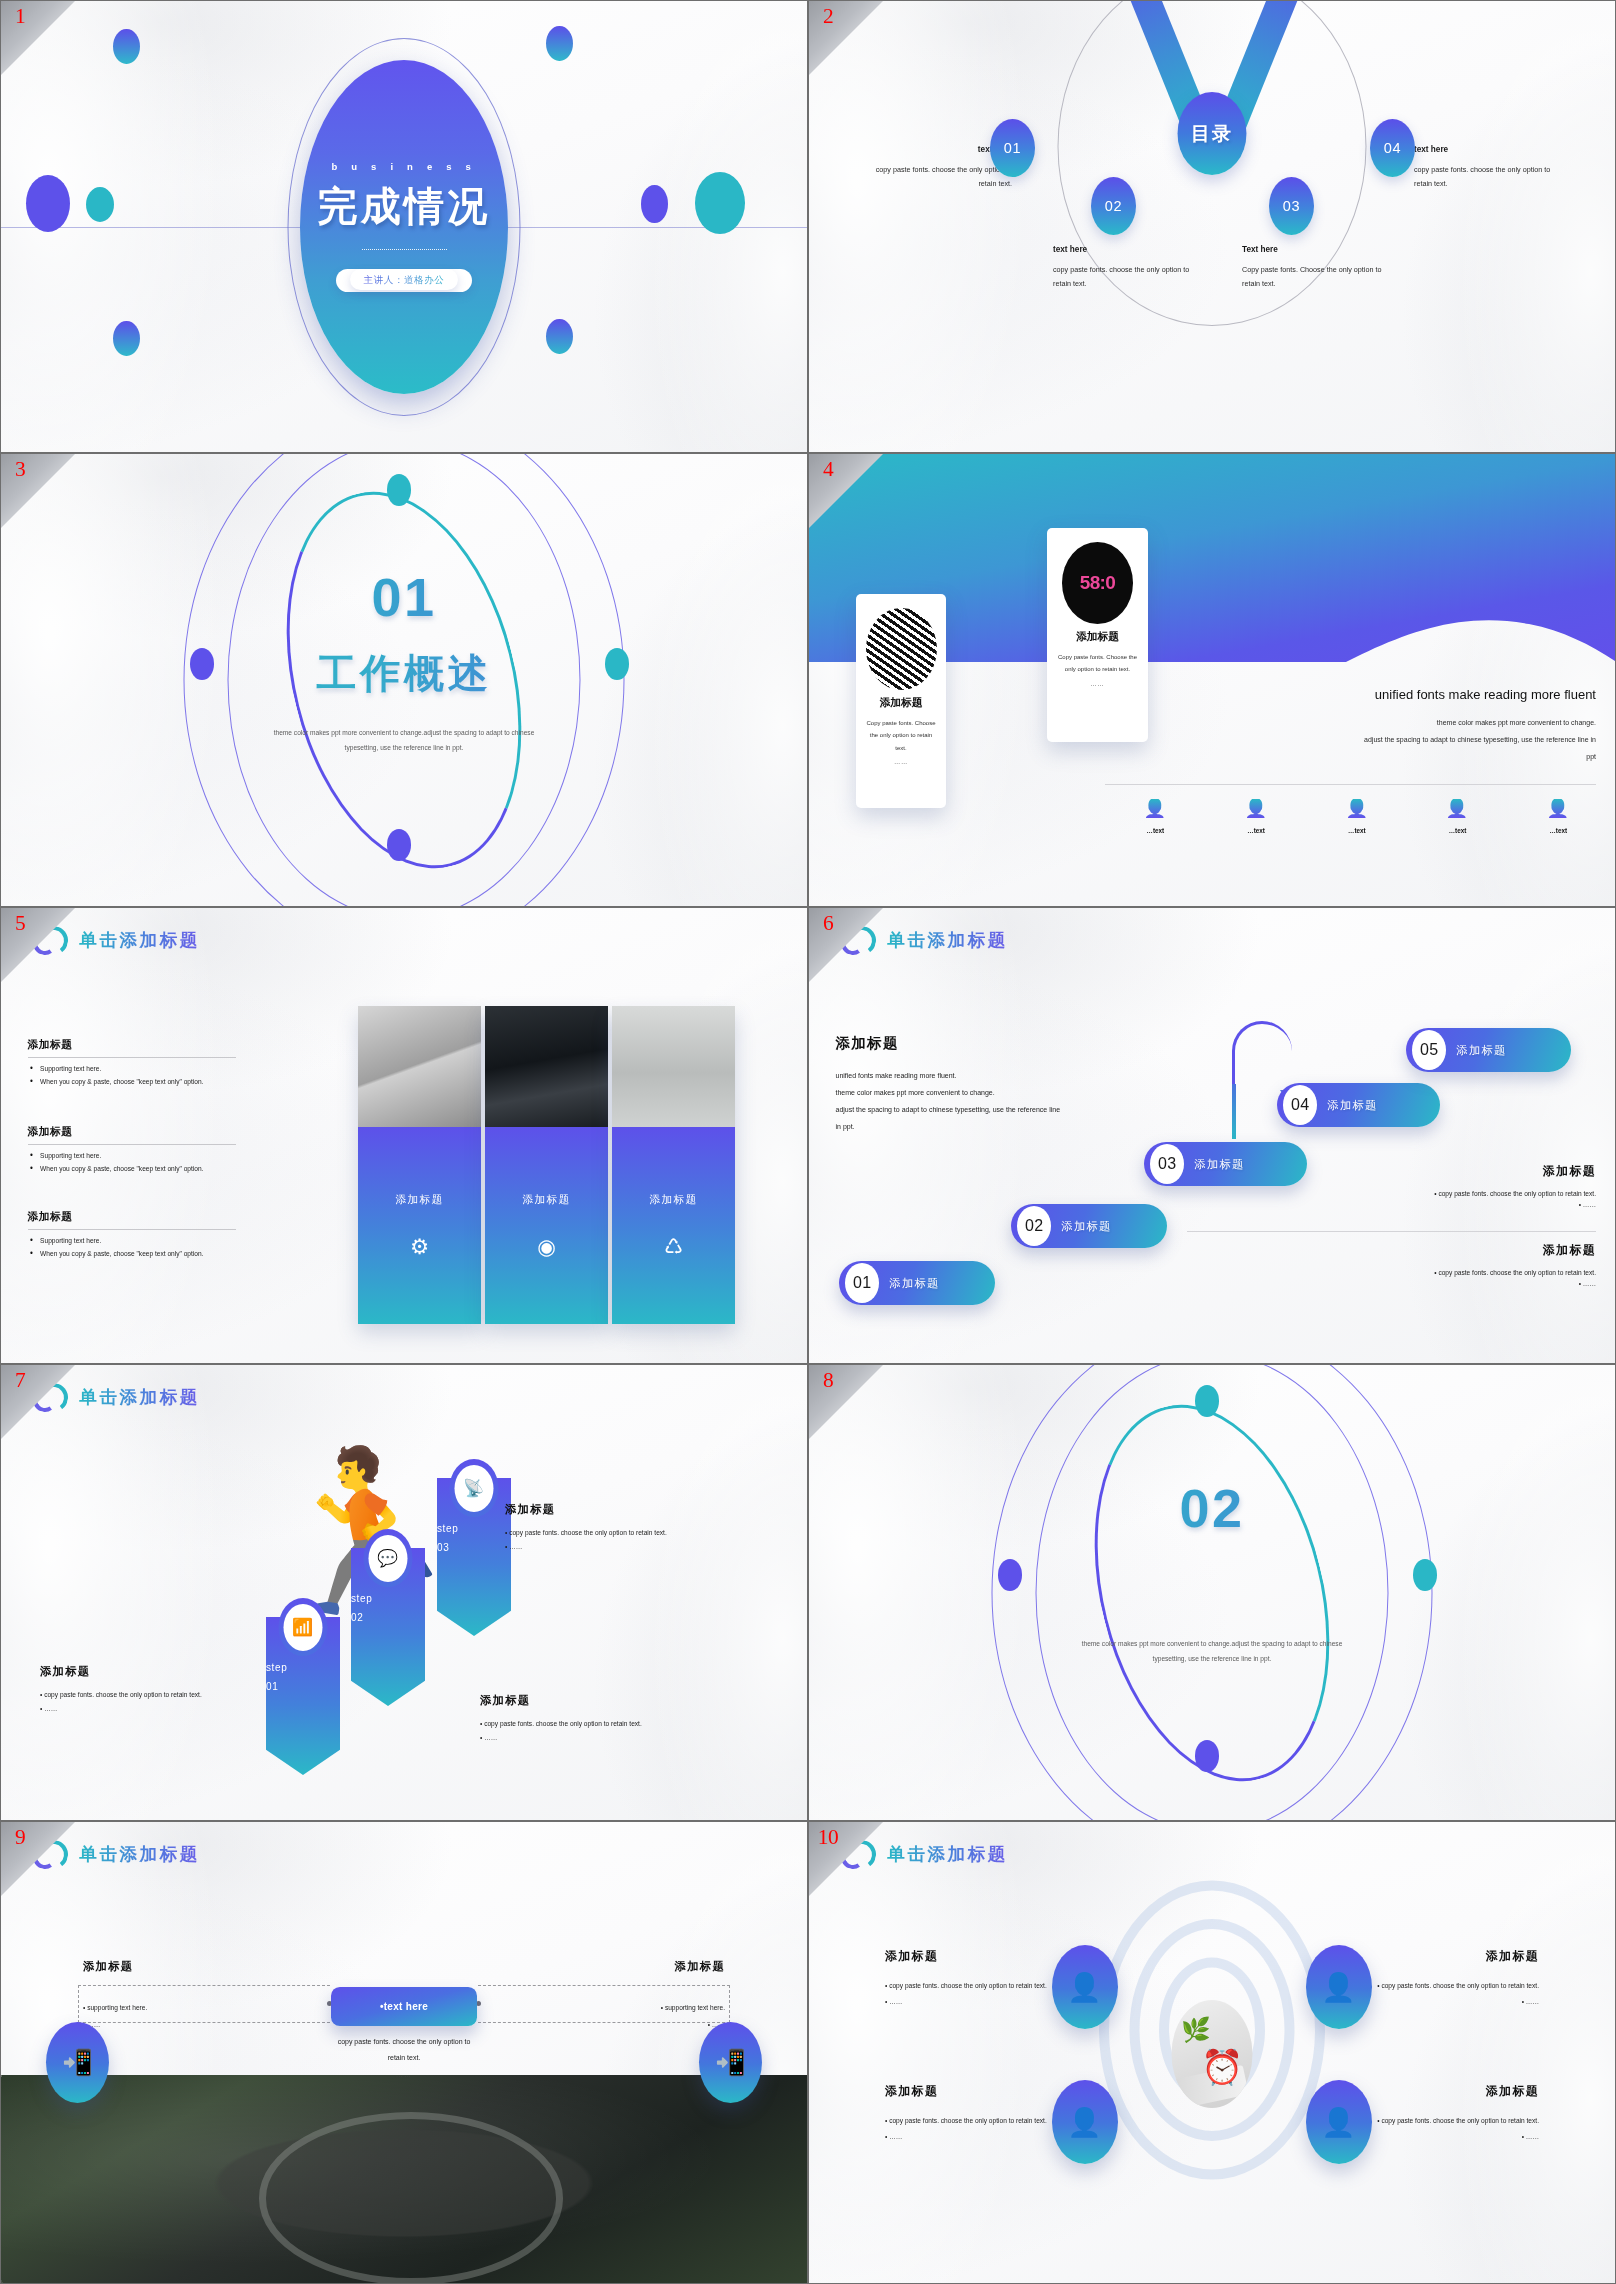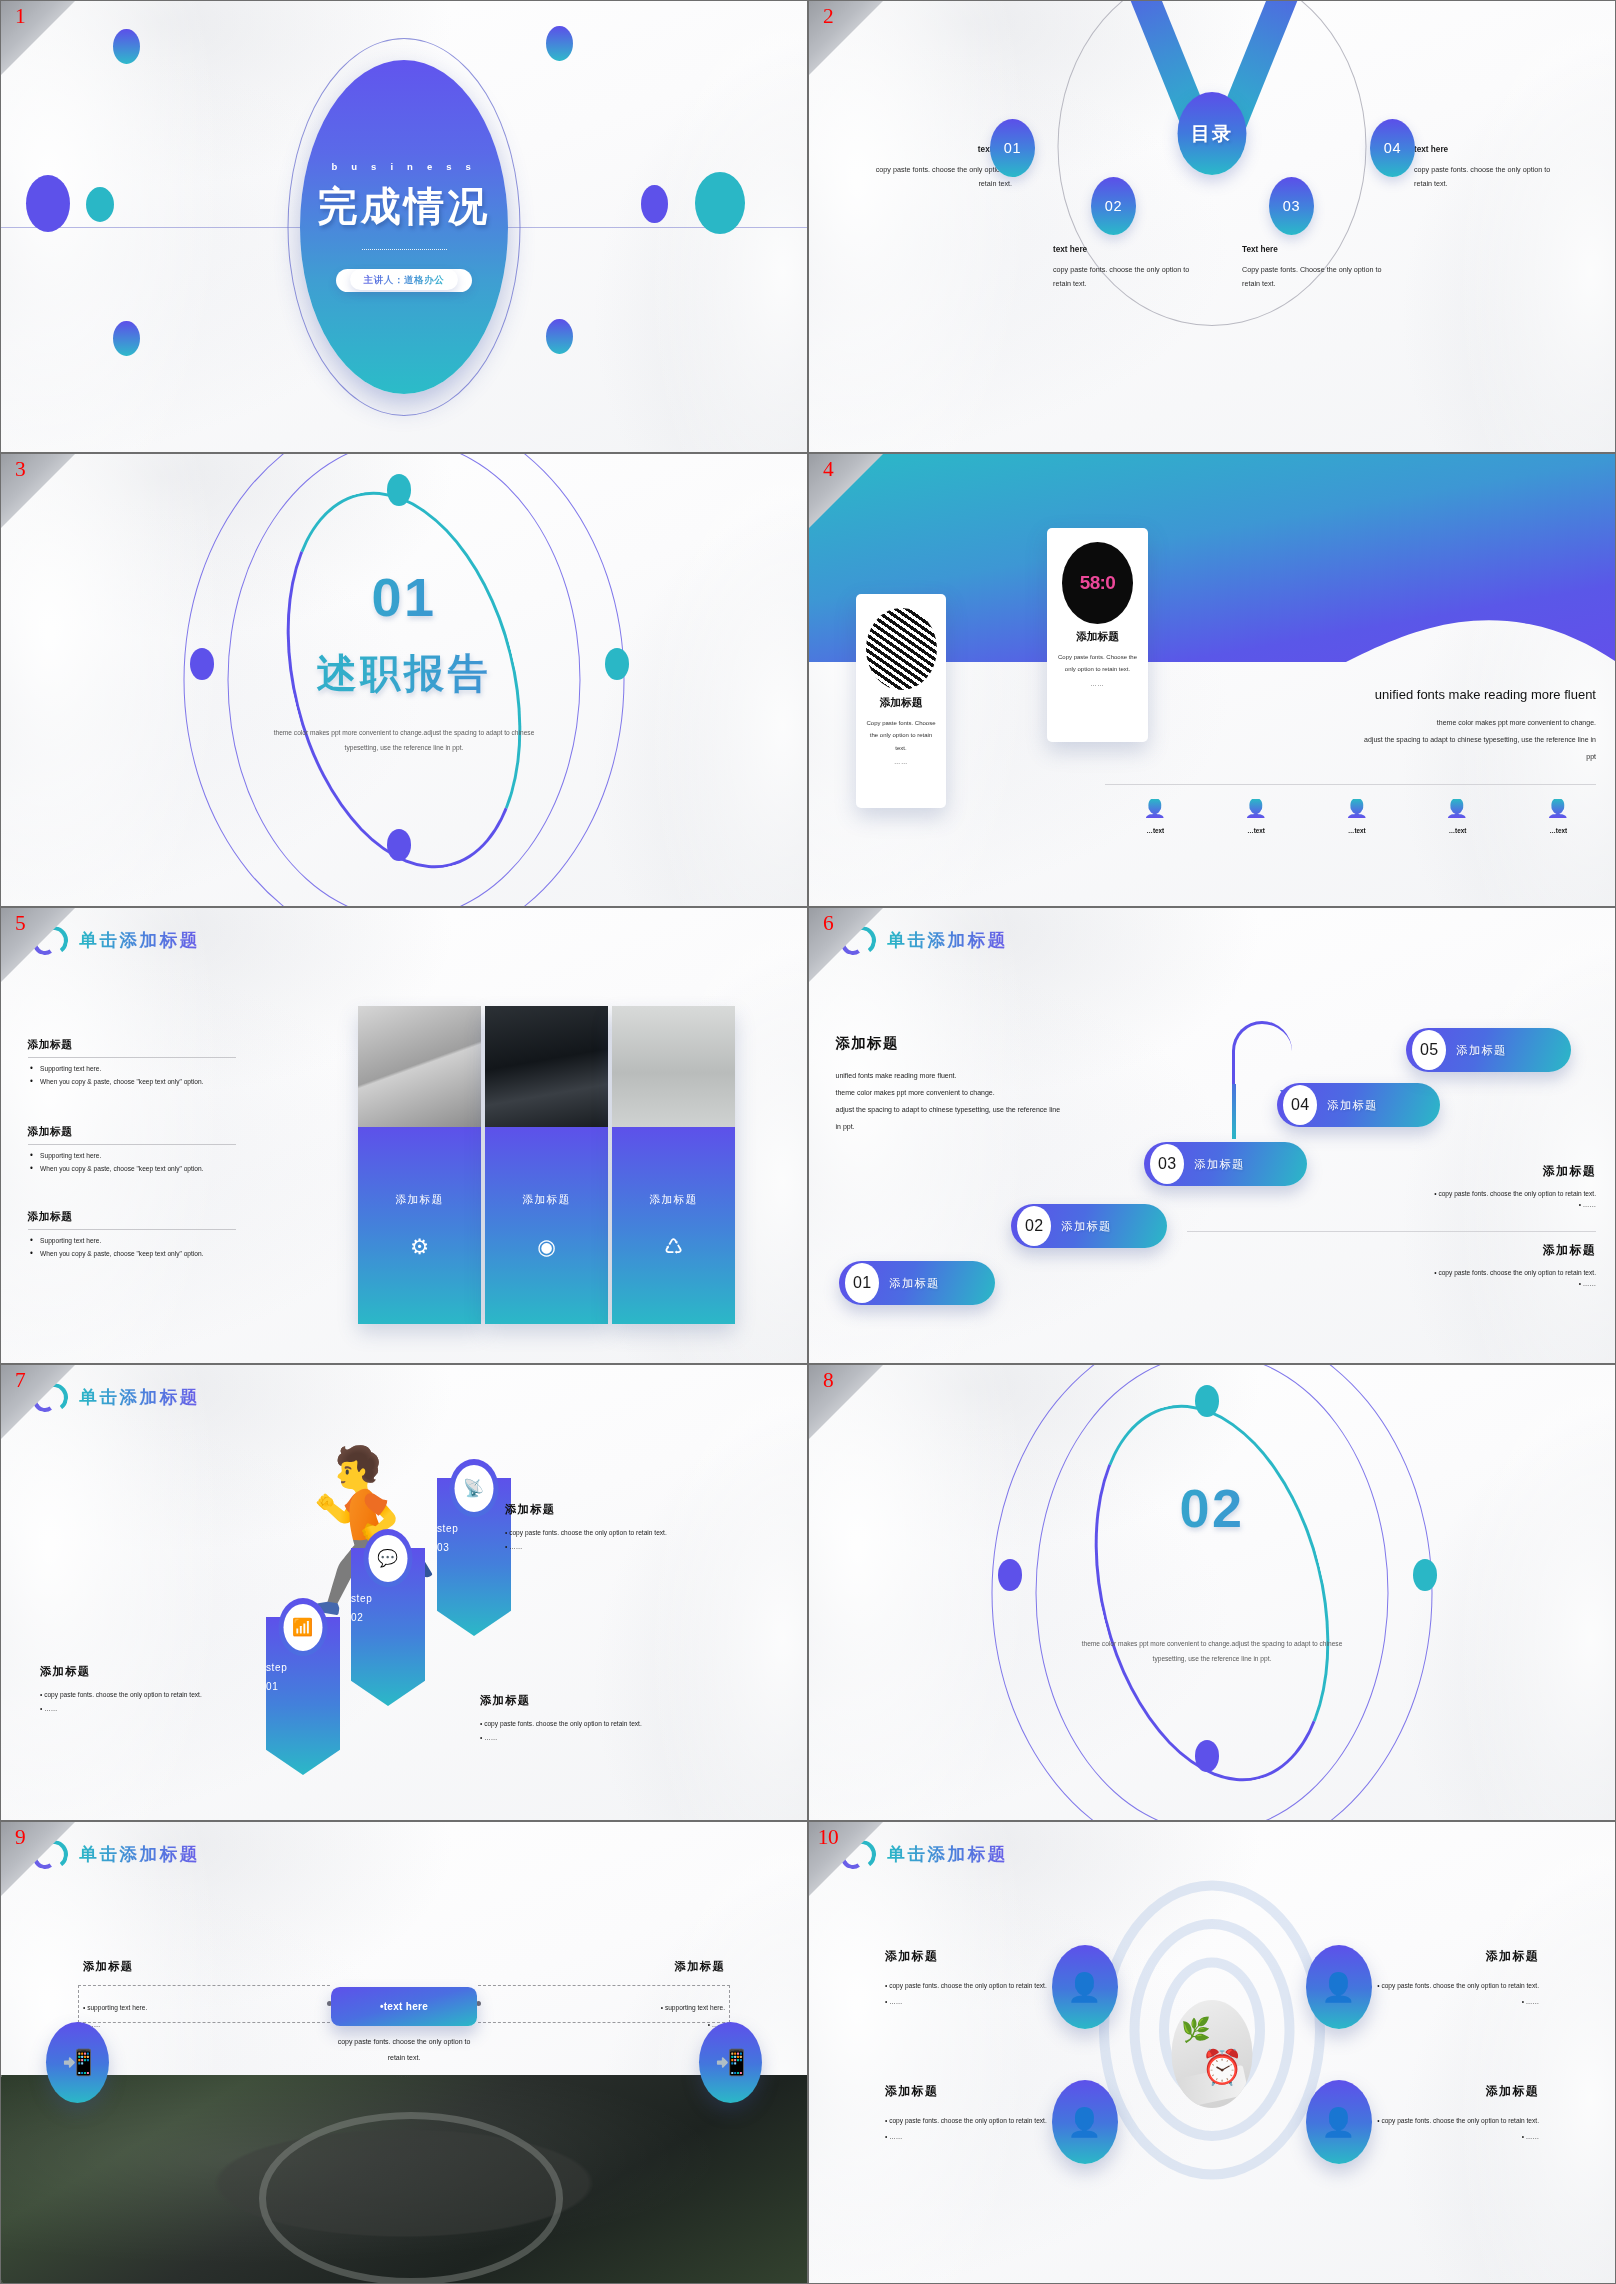--- a/index.html
+++ b/index.html
@@ -83,21 +83,21 @@
     box-shadow:0 11.3px 26.5px rgba(60,80,170,.32);
     display:flex; flex-direction:column; align-items:center; justify-content:center;
     z-index:5;
   }
   .s1 .biz { color:#fff; font-size:9.5px; letter-spacing:5.7px; margin-bottom:13px; font-weight:600; }
   .s1 .big { color:#fff; font-size:40px; font-weight:700; letter-spacing:3.2px; line-height:1.05;
              text-shadow:1.9px 2.5px 3.8px rgba(30,60,120,.33); }
   .s1 .dots { width:85px; border-top:1.3px dotted rgba(255,255,255,.9); margin:21.4px 0 19px; }
   .s1 .pill {
     background:#fff; border-radius:14px; padding:5px 14px;
-    font-size:9.5px; font-weight:700; letter-spacing:0.6px;
+    font-size:9.5px; font-weight:400; letter-spacing:0.6px;
     background-image:linear-gradient(90deg,#6a5fe8,#2dbcc9);
     -webkit-background-clip:text; background-clip:text; color:transparent;
     box-shadow:0 3.8px 8.8px rgba(70,90,170,.20);
   }
   .s1 .pillwrap{ background:#fff; border-radius:14px; padding:5px 14px; box-shadow:0 3.8px 8.8px rgba(70,90,170,.20); }
   .dot { position:absolute; border-radius:50%; z-index:6; }
   .g-bt { background:linear-gradient(180deg,#5c4fe9,#2fb9cb); }
   .pur { background:#5d51ea; }
   .tea { background:#2ab7c6; }
   .s1 .d1{ left:112px; top:28px; width:26.5px; height:35px; }
@@ -494,21 +494,21 @@
     </div>
     <div class="ell-out"></div>
     <div class="ell-in"></div>
     <div class="arcT"></div>
     <div class="arcB"></div>
     <div class="knob k1"></div>
     <div class="knob k2"></div>
     <div class="knob k3"></div>
     <div class="knob k4"></div>
     <div class="num">01</div>
-    <div class="stitle">述职报告</div>
+    <div class="stitle">工作概述</div>
     <div class="sdesc">theme color makes ppt more convenient to change.adjust the spacing to adapt to chinese typesetting, use the reference line in ppt.</div>
   </section>
 
   <section class="slide s4">
     <div class="swirl"></div>
     <div class="wave"></div>
     <div class="curl">
       <div class="tri"></div>
       <div class="pg">4</div>
     </div>

